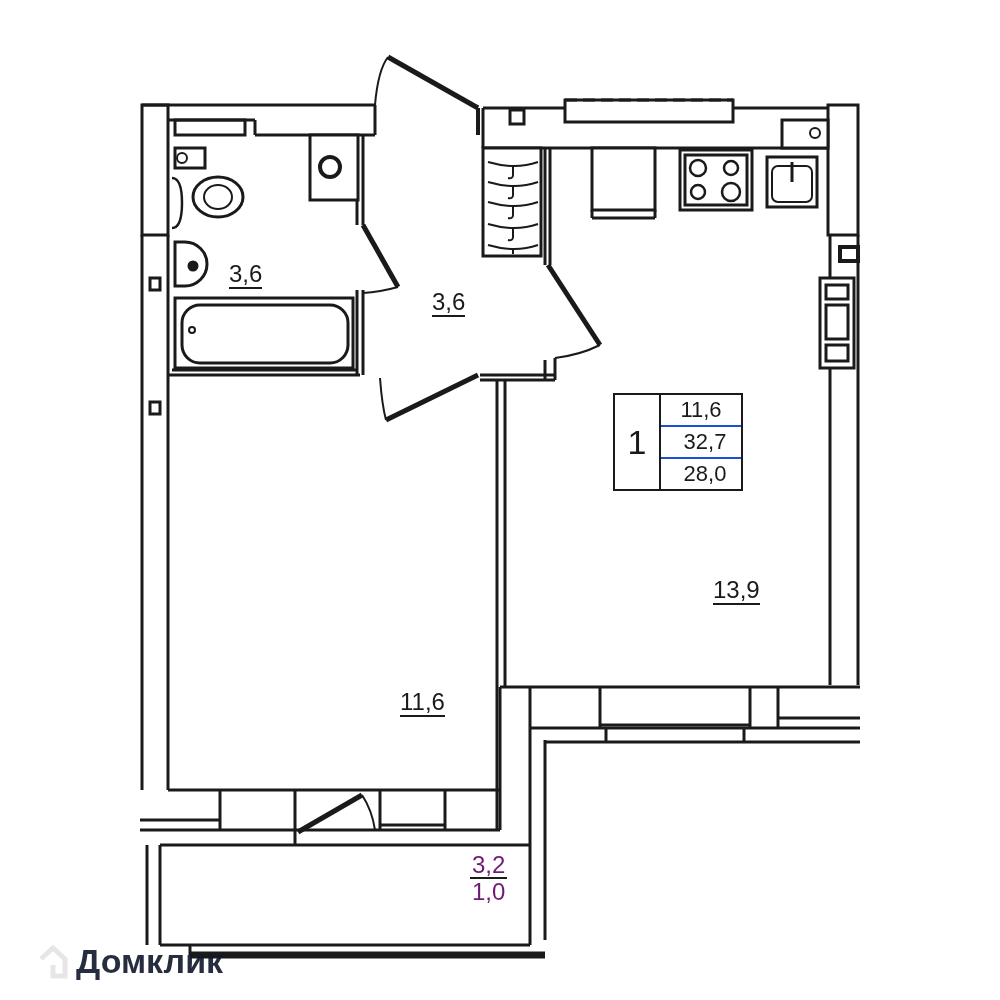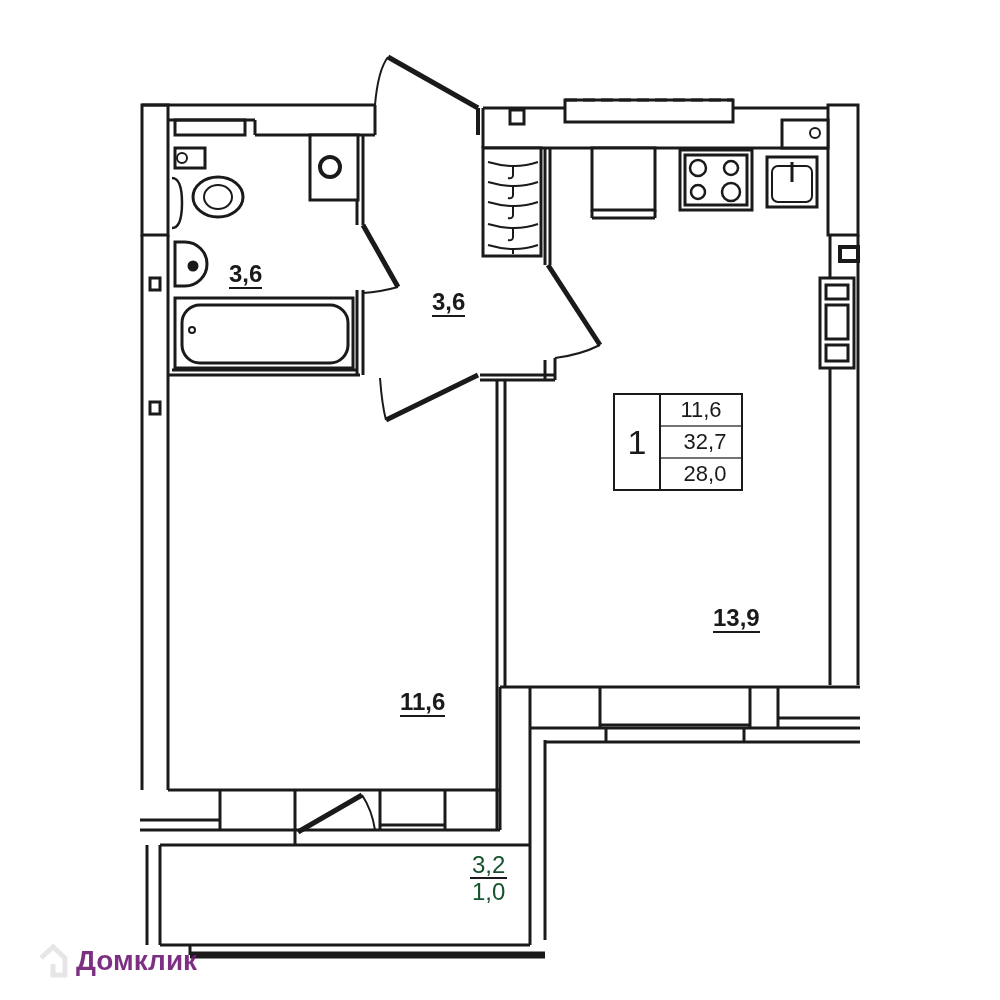--- a/index.html
+++ b/index.html
@@ -1,27 +1,27 @@
 <!DOCTYPE html>
 <html><head>
 <meta charset="utf-8">
 <style>
   html, body { margin: 0; padding: 0; background: #ffffff; }
   body { width: 1000px; height: 1000px; position: relative; overflow: hidden; font-family: "Liberation Sans", sans-serif; }
   #plan { position: absolute; left: 0; top: 0; }
-  .lbl { position: absolute; font-family: "Liberation Sans", sans-serif; color: #1a1a1a; font-size: 24px; line-height: 1; font-weight: bold; }
+  .lbl { position: absolute; font-family: "Liberation Sans", sans-serif; color: #1a1a1a; font-size: 24px; line-height: 1; }
   .lbl.u { border-bottom: 2px solid #1a1a1a; padding-bottom: 1px; }
   .summary { position: absolute; left: 613px; top: 393px; width: 130px; height: 98px; border: 2px solid #1a1a1a; display: flex; background: #fff; box-sizing: border-box; }
   .summary .rooms { width: 44px; border-right: 2px solid #1a1a1a; display: flex; align-items: center; justify-content: center; font-size: 34px; color:#1a1a1a; }
   .summary .vals { flex: 1; display: flex; flex-direction: column; }
   .summary .vals div { flex: 1; display: flex; align-items: center; justify-content: center; font-size: 22px; color:#1a1a1a; }
-  .summary .vals div + div { border-top: 2px solid #737373; padding-left: 8px; }
-  .balcony { position: absolute; left: 470px; top: 852px; text-align: center; font-size: 24px; color:#14532d; line-height: 1.05; }
+  .summary .vals div + div { border-top: 2px solid #1d4ed8; padding-left: 8px; }
+  .balcony { position: absolute; left: 470px; top: 852px; text-align: center; font-size: 24px; color:#701a75; line-height: 1.05; }
   .balcony .top { border-bottom: 2px solid #1a1a1a; padding: 0 2px; }
-  .watermark { position: absolute; left: 36px; top: 942px; display: flex; align-items: center; gap: 6px; color: #701a75; font-size: 28px; font-weight: bold; opacity: 0.9; }
+  .watermark { position: absolute; left: 36px; top: 942px; display: flex; align-items: center; gap: 6px; color: #0f172a; font-size: 34px; font-weight: bold; opacity: 0.9; }
 </style>
 </head>
 <body>
 
 <svg id="plan" width="1000" height="1000" viewBox="0 0 1000 1000" xmlns="http://www.w3.org/2000/svg" fill="none" stroke="#1a1a1a" stroke-width="3">
 
   <g>
     <rect x="142" y="105" width="26" height="130" fill="#fff"></rect>
     <line x1="142" y1="235" x2="142" y2="790"></line>
     <line x1="168" y1="235" x2="168" y2="790"></line>
@@ -171,21 +171,21 @@
     <line x1="160" y1="845" x2="530" y2="845"></line>
     <line x1="530" y1="830" x2="530" y2="945"></line>
     <line x1="160" y1="945" x2="530" y2="945"></line>
     <line x1="190" y1="955" x2="545" y2="955" stroke-width="7"></line>
     <line x1="190" y1="945" x2="190" y2="955"></line>
   </g>
 </svg>
 
 <div class="lbl u" style="left:229px; top:262px;">3,6</div>
 <div class="lbl u" style="left:432px; top:290px;">3,6</div>
-<div class="lbl u" style="left:713px; top:578px;margin-top:28px;">13,9</div>
+<div class="lbl u" style="left:713px; top:578px;">13,9</div>
 <div class="lbl u" style="left:400px; top:690px;">11,6</div>
 
 <div class="summary">
   <div class="rooms">1</div>
   <div class="vals">
     <div>11,6</div>
     <div>32,7</div>
     <div>28,0</div>
   </div>
 </div>

